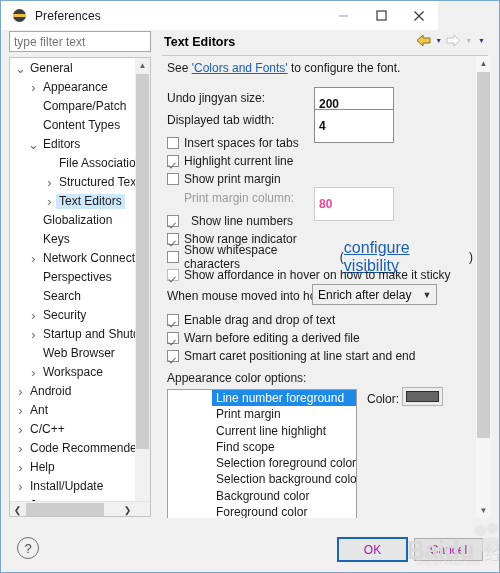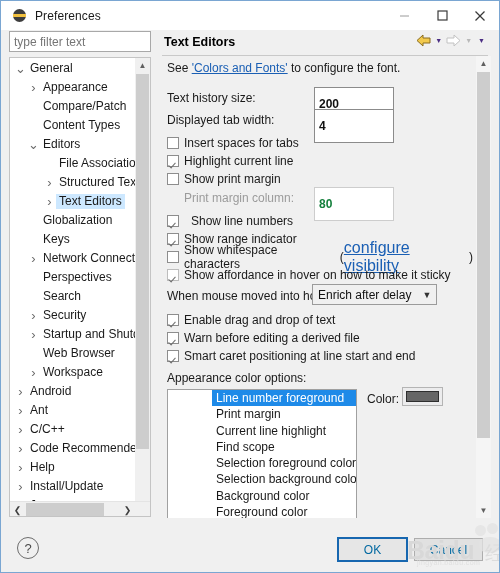--- a/index.html
+++ b/index.html
@@ -14,21 +14,21 @@
     position: absolute;
     left: 0; top: 0;
     width: 500px; height: 573px;
     background: #f0f0f0;
     border: 1px solid #7aa6d2;
     overflow: hidden;
   }
   
   .titlebar {
     position: absolute; left: 0; top: 0;
-    width: 498px; height: 29px;
+    width: 437px; height: 29px;
     background: #ffffff;
     display: flex; align-items: center;
   }
   .app-icon {
     width: 16px; height: 16px; margin-left: 11px; margin-right: 7px;
     position: relative;
   }
   .app-icon .circ {
     position: absolute; left: 1px; top: 1px;
     width: 13px; height: 13px; border-radius: 50%;
@@ -163,21 +163,21 @@
   }
   .rowtext { font-size: 12px; color: #1a1a1a; }
   a.link { color: #1a5fb4; text-decoration: underline; }
   .lbl-dim { color: #9b9b9b; }
   .txtbox {
     position: absolute;
     height: 20px; border: 1px solid #8b8b8b; background: #fff;
     font-family: "Liberation Sans", sans-serif;
     font-size: 12px; color: #111; padding: 16px 4px; outline: none; font-weight: bold;
   }
-  .txtbox.disabled { border-color: #cdcdcd; color: #15803d; background: #fff; }
+  .txtbox.disabled { border-color: #cdcdcd; color: #ec4899; background: #fff; }
 
   .cbrow { display: flex; align-items: center; height: 18px; }
   .cbox {
     width: 12px; height: 12px; flex: 0 0 12px;
     border: 1px solid #8d8d8d; background: #fff;
     margin-right: 5px; position: relative;
   }
   .cbox.checked::after {
     content: ""; position: absolute;
     left: 2px; top: 5px; width: 3px; height: 6px;
@@ -242,21 +242,21 @@
     position: absolute; left: 16px; top: 10px;
     width: 22px; height: 22px; border-radius: 50%;
     border: 1px solid #6d6d6d; color: #4a4a4a;
     font-size: 13px; display: flex; align-items: center; justify-content: center;
   }
   .dlg-btn {
     position: absolute; top: 11px;
     width: 69px; height: 23px;
     background: #e1e1e1; border: 1px solid #adadad;
     font-family: "Liberation Sans", sans-serif;
-    font-size: 12px; color: #0369a1;
+    font-size: 12px; color: #a21caf;
     display: flex; align-items: center; justify-content: center;
   }
   .dlg-btn.primary {
     left: 337px; background: #e6e6e6;
     border: 1px solid #1767b0; outline: 1px solid #1767b0;
   }
   .dlg-btn.secondary { left: 413px; }
 
   
   .watermark {
@@ -455,21 +455,21 @@
 
       <div class="title-rule"></div>
 
       <div class="pane">
         <div class="pane-inner">
 
           <div class="rowtext" style="position:absolute;left:5px;top:5px;">
             <span>See </span><a class="link" href="#">'Colors and Fonts'</a><span> to configure the font.</span>
           </div>
 
-          <div class="rowtext" style="position:absolute;left:5px;top:35px;">Text history size:</div>
+          <div class="rowtext" style="position:absolute;left:5px;top:35px;">Undo jingyan size:</div>
           <input class="txtbox" style="left: 152px; top: 31px; width: 80px;" type="text" value="200">
 
           <div class="rowtext" style="position:absolute;left:5px;top:57px;">Displayed tab width:</div>
           <input class="txtbox" style="left: 152px; top: 53px; width: 80px;" type="text" value="4">
 
           <div class="cbrow" style="position:absolute;left:5px;top:78px;">
             <span class="cbox"></span>
             <span class="rowtext">Insert spaces for tabs</span>
           </div>
 

